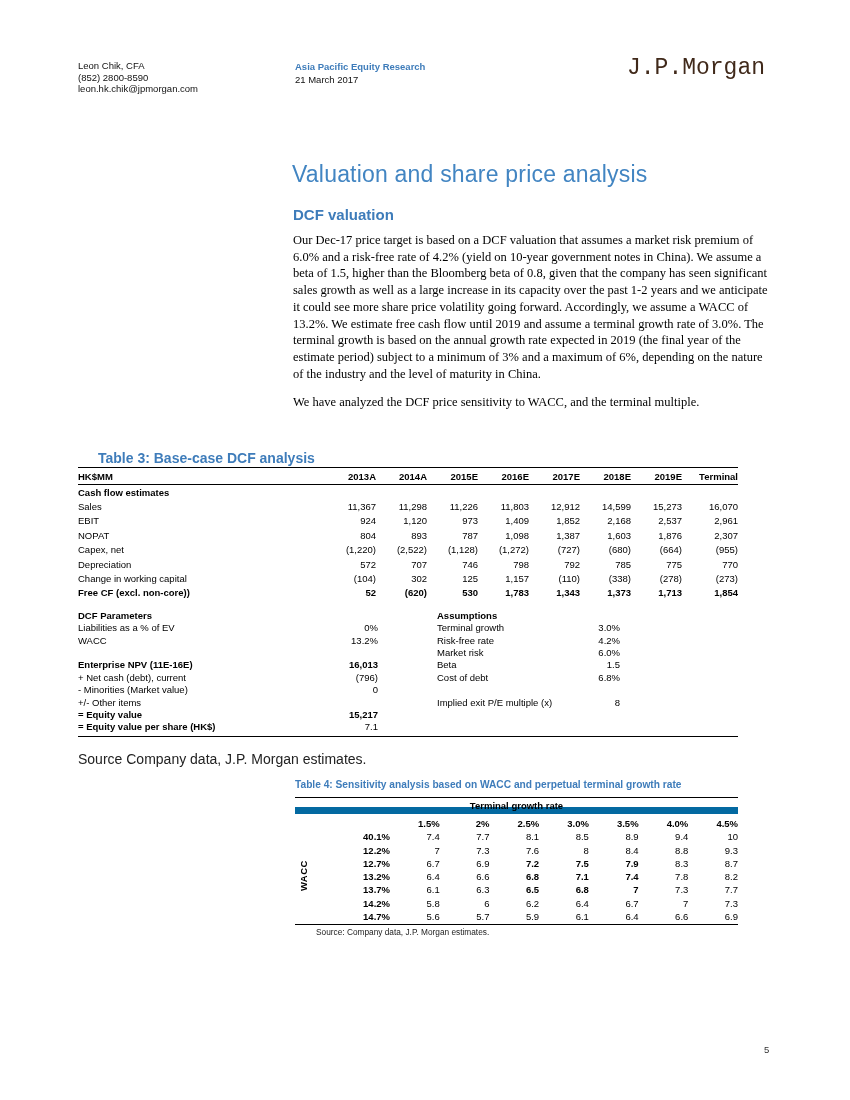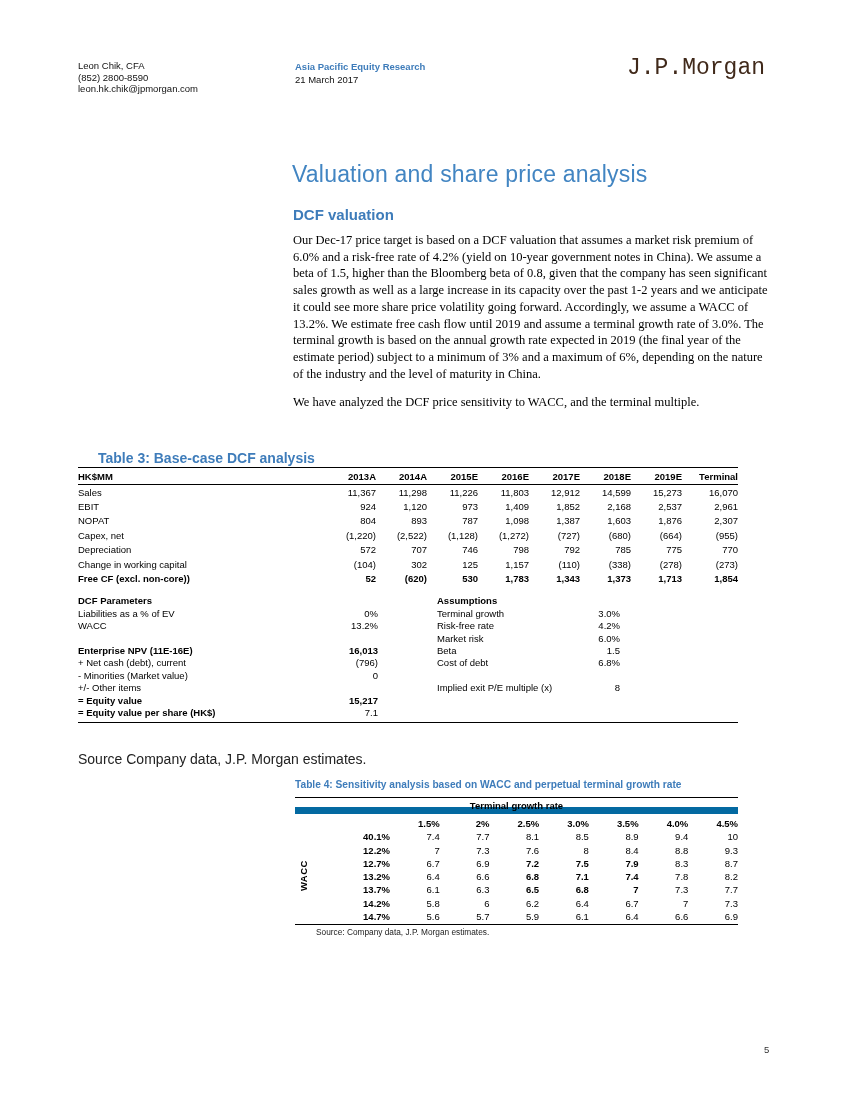--- a/index.html
+++ b/index.html
@@ -99,20 +99,23 @@
       <div class="t3-num b">2013A</div>
       <div class="t3-num b">2014A</div>
       <div class="t3-num b">2015E</div>
       <div class="t3-num b">2016E</div>
       <div class="t3-num b">2017E</div>
       <div class="t3-num b">2018E</div>
       <div class="t3-num b">2019E</div>
       <div class="t3-num b t3-term">Terminal</div>
     </div>
     <div class="t3-row">
+      <div class="t3-label b">Cash flow estimates</div>
+    </div>
+    <div class="t3-row">
       <div class="t3-label">Sales</div>
       <div class="t3-num">11,367</div>
       <div class="t3-num">11,298</div>
       <div class="t3-num">11,226</div>
       <div class="t3-num">11,803</div>
       <div class="t3-num">12,912</div>
       <div class="t3-num">14,599</div>
       <div class="t3-num">15,273</div>
       <div class="t3-num t3-term">16,070</div>
     </div>

